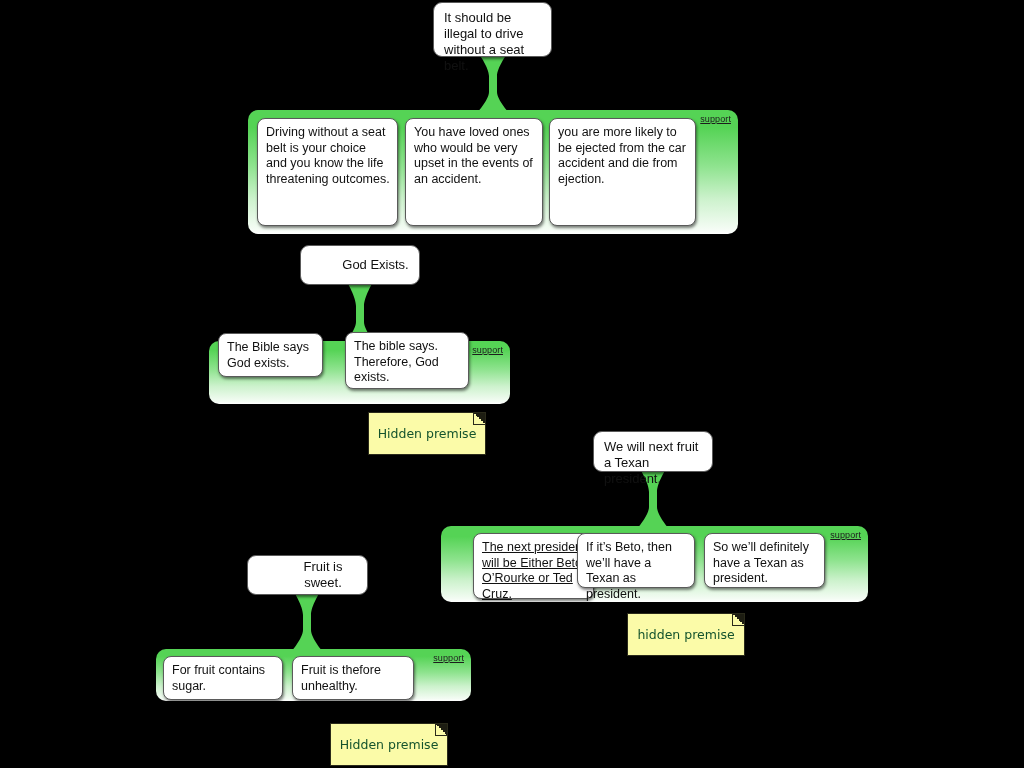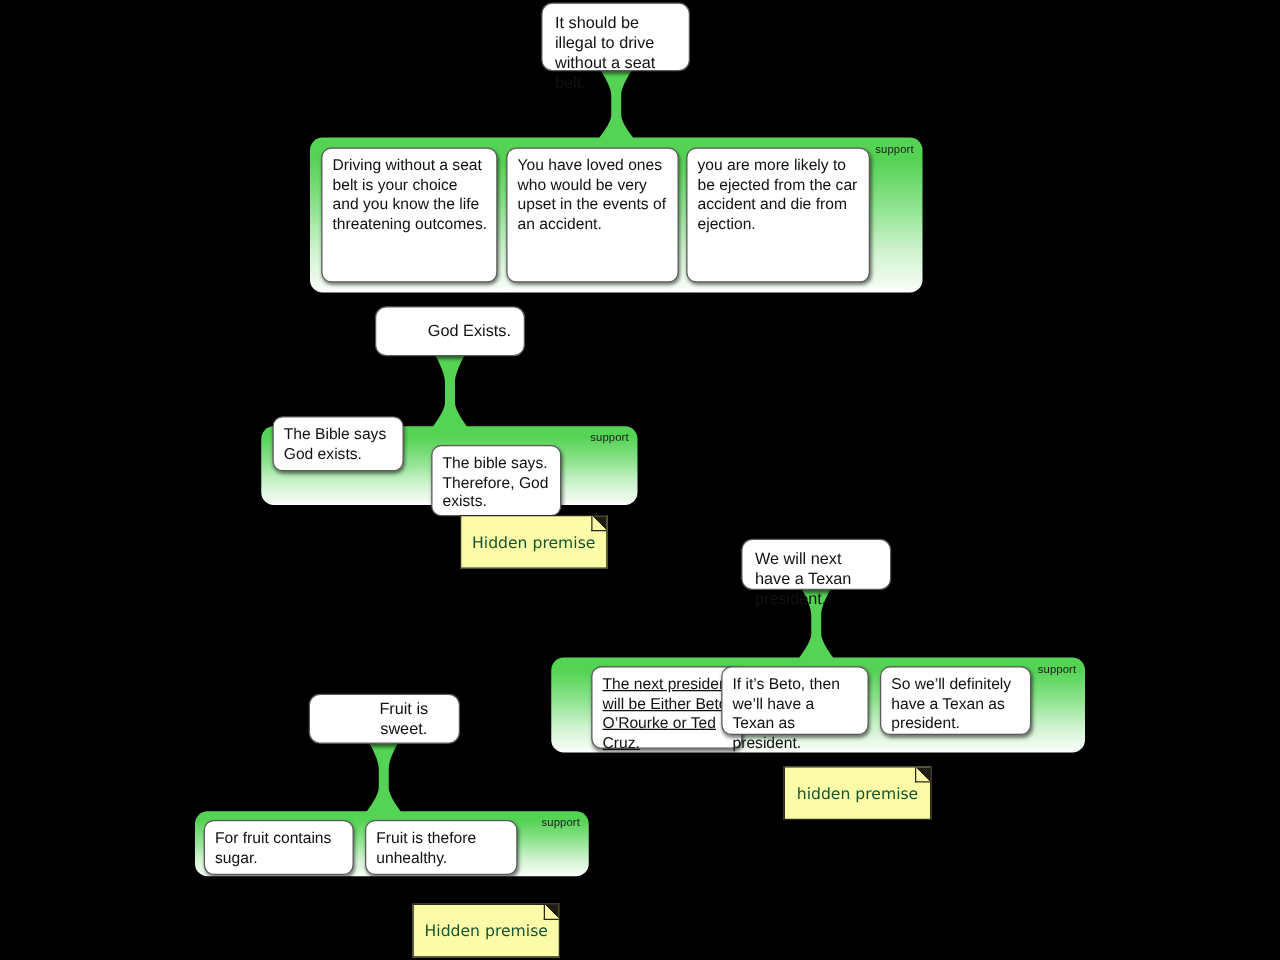--- a/index.html
+++ b/index.html
@@ -51,20 +51,21 @@
   .group-label {
     position: absolute;
     top: 4px;
     right: 7px;
     font-family: "Liberation Sans", sans-serif;
     font-size: 9px;
     line-height: 11px;
     color: #1d1d1d;
     letter-spacing: 0.1px;
     z-index: 12;
+    text-decoration: underline;
   }
 
   
   .reason {
     position: absolute;
     box-sizing: border-box;
     background: #ffffff;
     border: 1px solid #5a5a5a;
     border-radius: 8px;
     color: #111111;
@@ -149,31 +150,31 @@
       <path d="M3 0 C3 0 12 15 12 24 L12 40 C12 48 0 62 0 62 L32 62 C32 62 20 48 20 40 L20 24 C20 15 29 0 29 0 Z" fill="#55d355"></path>
     </svg>
   </div>
 
   <div class="group" style="left:209px; top:341px; width:301px; height:63px;">
     <span class="group-label">support</span>
   </div>
   <div class="reason" style="left:218px; top:333px; width:105px; height:44px;">
     <span>The Bible says God exists.</span>
   </div>
-  <div class="reason" style="left:345px; top:356px; width:104px; height:57px;">
+  <div class="reason" style="left:345px; top:332px; width:124px; height:57px;">
     <span>The bible says. Therefore, God exists.</span>
   </div>
 
   <div class="sticky" style="left:368px; top:412px; width:118px; height:43px;">
     <span class="fold"></span>
     <span>Hidden premise</span>
   </div>
 
   <div class="claim" style="left:593px; top:431px; width:120px; height:41px;">
-    <span>We will next have a Texan president.</span>
+    <span>We will next fruit a Texan president.</span>
   </div>
 
   <div class="connector" style="left:637px; top:469px; width:32px; height:60px;">
     <svg width="32" height="60" viewBox="0 0 32 60">
       <path d="M3 0 C3 0 12 14 12 23 L12 38 C12 46 0 60 0 60 L32 60 C32 60 20 46 20 38 L20 23 C20 14 29 0 29 0 Z" fill="#55d355"></path>
     </svg>
   </div>
 
   <div class="group" style="left:441px; top:526px; width:427px; height:76px;">
     <span class="group-label">support</span>

